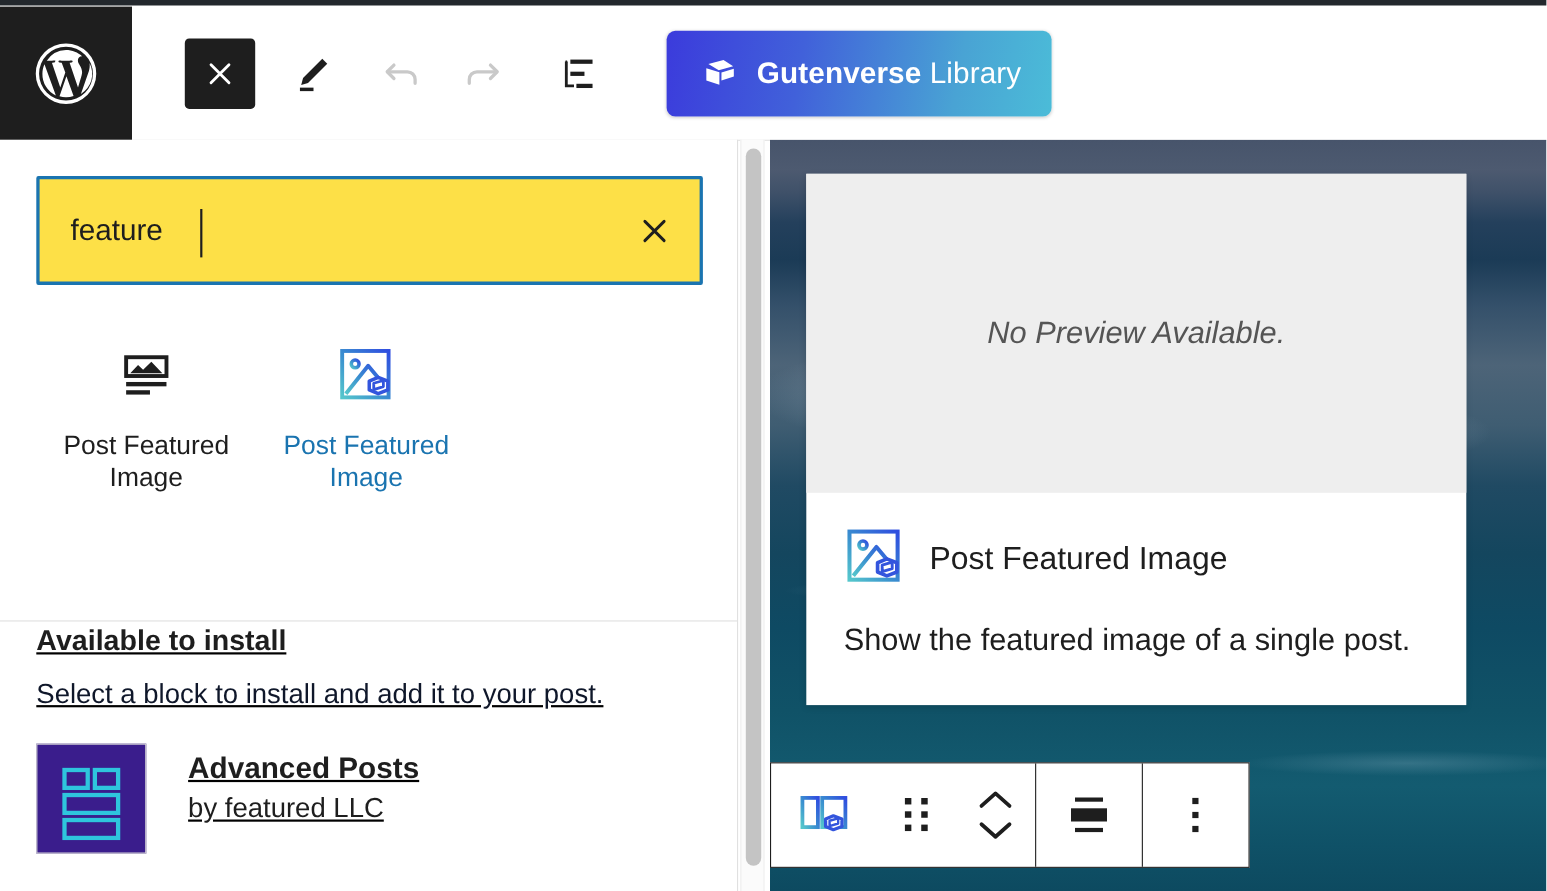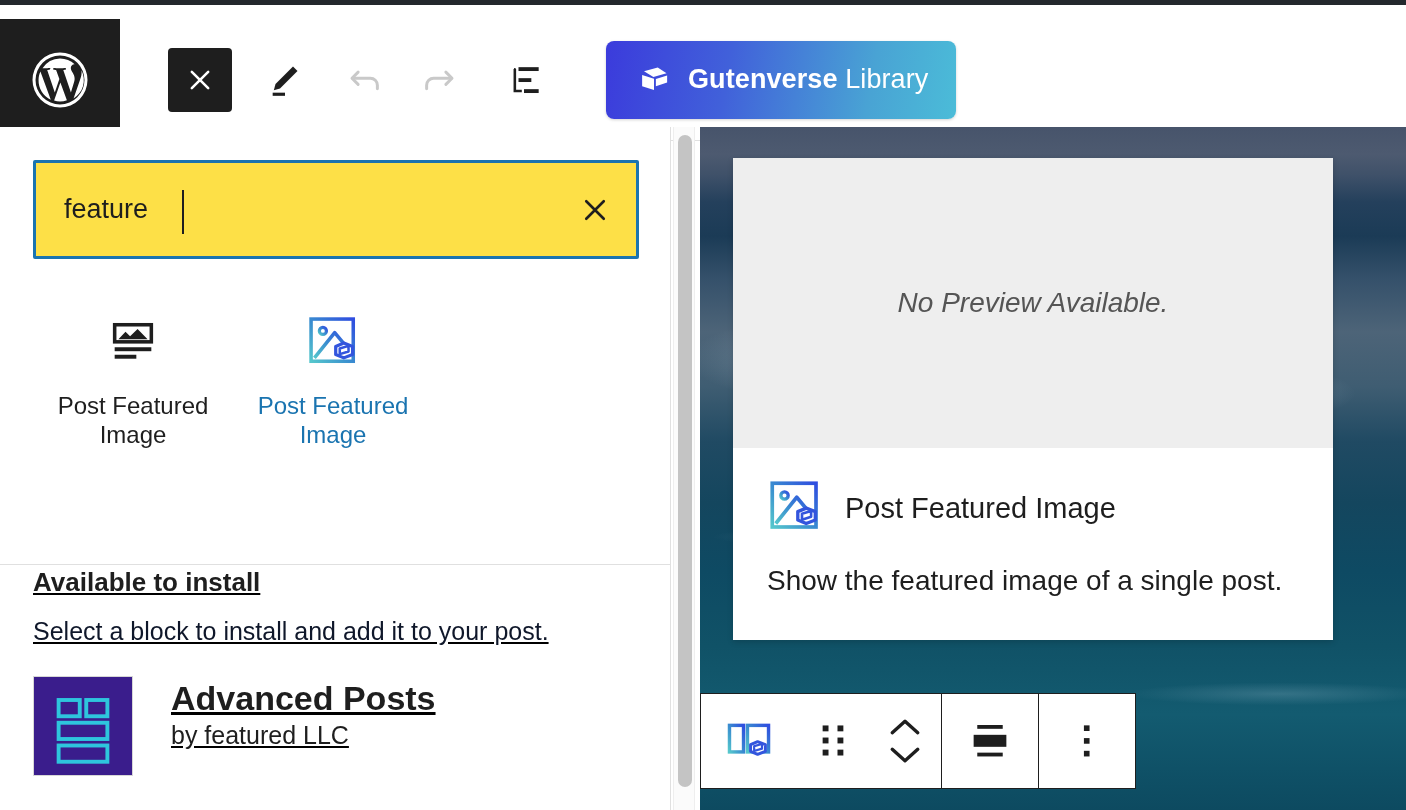--- a/index.html
+++ b/index.html
@@ -12,21 +12,21 @@
   #app { position: relative; width: 1406px; height: 810px; }
 
   
   .admin-strip {
     position: absolute; left: 0; top: 0; width: 1406px; height: 5px;
     background: #23282d;
   }
 
   
   .header {
-    position: absolute; left: 0; top: 19px; width: 1406px; height: 122px;
+    position: absolute; left: 0; top: 6px; width: 1406px; height: 122px;
     background: #ffffff; border-bottom: 1px solid #e0e0e0;
     display: flex; align-items: center;
   }
   .wp-logo-box {
     width: 120px; height: 122px; background: #1e1e1e;
     display: flex; align-items: center; justify-content: center;
     flex: 0 0 120px;
   }
   .wp-logo-box svg { display: block; }
 
@@ -116,21 +116,21 @@
   .install-sub {
     font-size: 25px; color: #0f172a; margin-bottom: 30px;
   }
   .plugin-row { display: flex; align-items: flex-start; gap: 38px; cursor: pointer; }
   .plugin-icon {
     width: 100px; height: 100px; flex: 0 0 100px;
     background: #3a1d8c; border: 1px solid #d7d7d7;
     display: flex; align-items: center; justify-content: center;
   }
   .plugin-meta { padding-top: 4px; }
-  .plugin-name { font-size: 34px; font-weight: 700; color: #1e1e1e; line-height: 36px; }
+  .plugin-name { font-size: 27px; font-weight: 700; color: #1e1e1e; line-height: 36px; }
   .plugin-author { font-size: 25px; color: #1e1e1e; line-height: 38px; }
 
   
   .scrollbar-track {
     position: absolute; left: 673px; top: 127px; width: 22px; height: 683px;
     background: #fbfbfb; border-left: 1px solid #eee; border-right: 1px solid #eee;
   }
   .scrollbar-thumb {
     position: absolute; left: 4px; top: 8px; width: 14px; height: 652px;
     background: #c4c4c4; border-radius: 8px;

